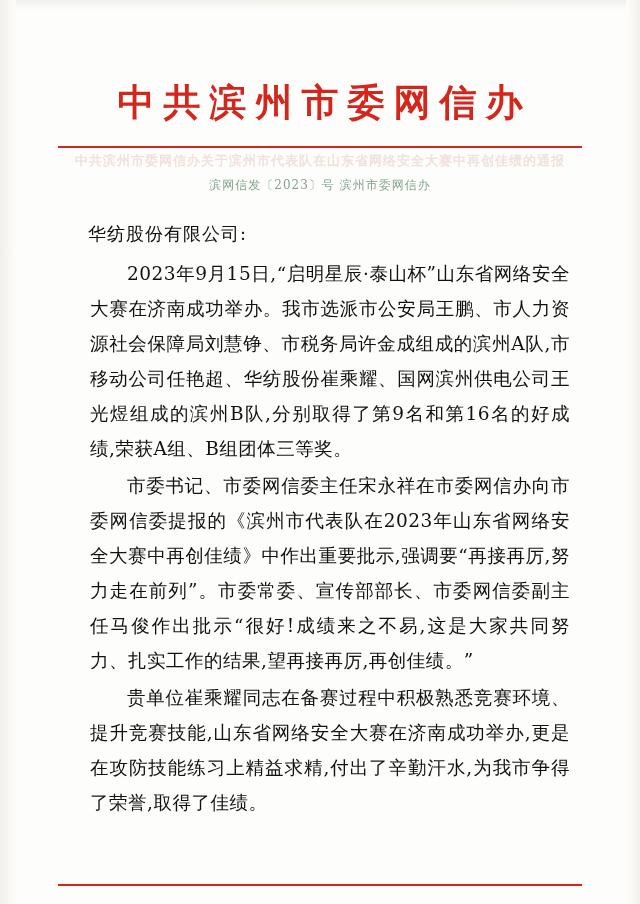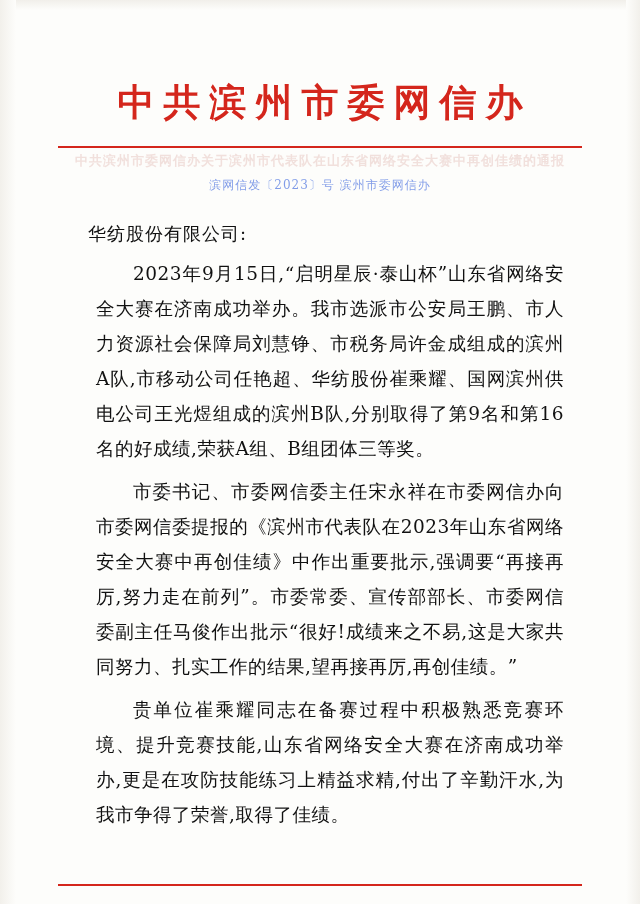--- a/index.html
+++ b/index.html
@@ -43,21 +43,21 @@
     text-align: center;
     color: #e8c9c4;
     font-size: 13px;
     letter-spacing: 1px;
     opacity: .55;
     pointer-events: none;
     white-space: nowrap;
     overflow: hidden;
   }
   .ghost-1 { top: 152px; font-weight: bold; }
-  .ghost-2 { top: 177px; font-size: 12px; color: #1d4ed8; }
+  .ghost-2 { top: 177px; font-size: 12px; color: #14532d; }
 
   .rule {
     position: absolute;
     left: 58px;
     right: 58px;
     height: 2px;
     background: #d4261c;
     top: 146px;
   }
 
@@ -84,21 +84,21 @@
     font-size: 18px;
     color: #111;
     letter-spacing: 1px;
     margin-bottom: 10px;
   }
 
   p.para {
     font-size: 18.5px;
     line-height: 35px;
     color: #111;
-    margin: 8px;
+    margin: 2px;
     text-indent: 2em;
     text-align: justify;
     text-justify: inter-ideograph;
     letter-spacing: 0.5px;
   }
 
   .bottom-rule {
     position: absolute;
     left: 58px;
     right: 58px;

